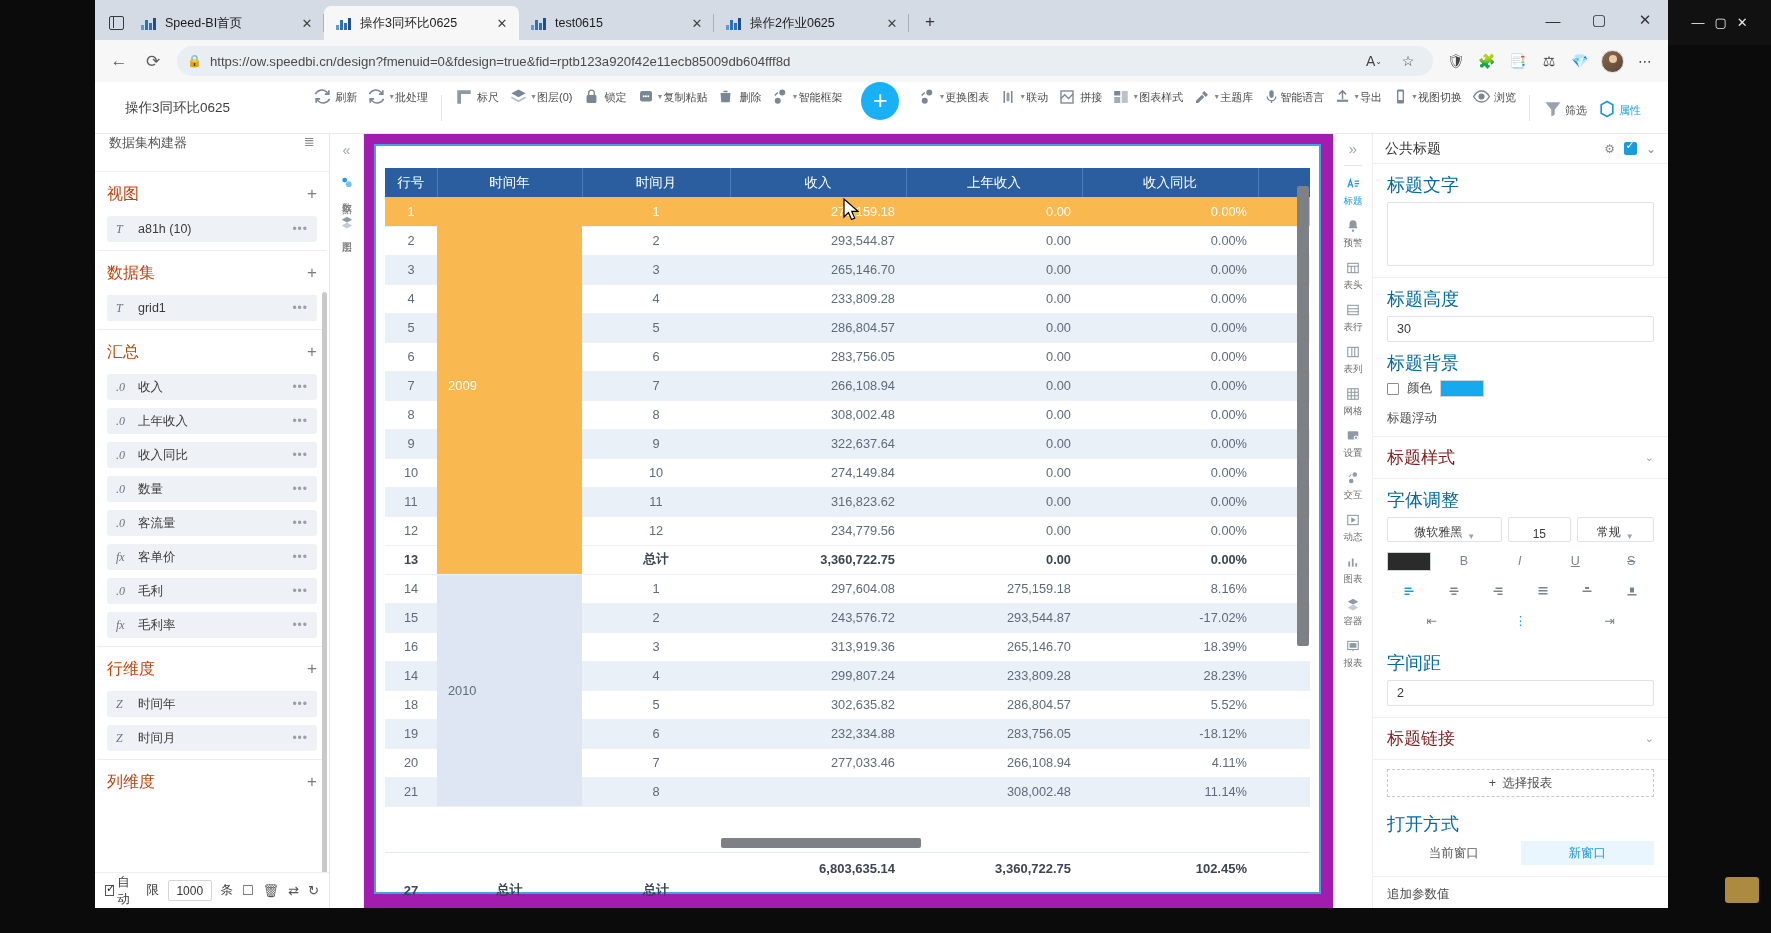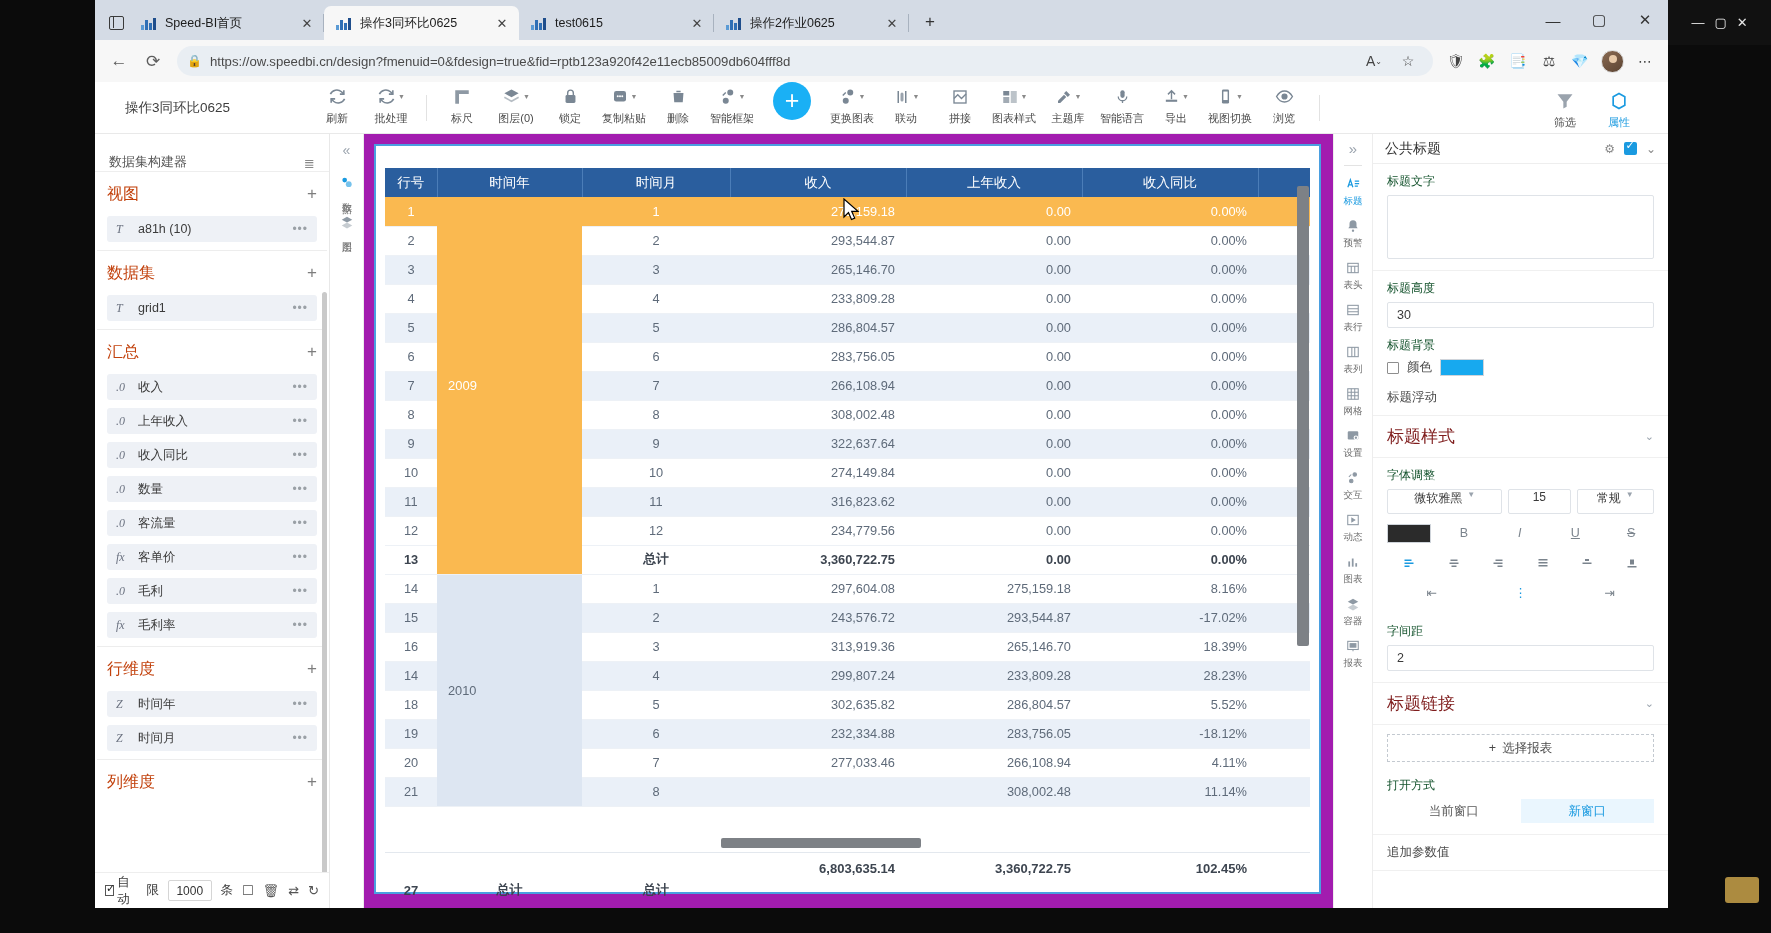--- a/index.html
+++ b/index.html
@@ -68,40 +68,40 @@
       width:8px;height:8px;border-radius:50%;background:#e8c9a8;}
 
   
   .app { position:absolute; left:0; top:82px; width:1573px; height:826px; background:#fff; }
 
   
   .toolbar { position:relative; height:52px; background:#fff; border-bottom:1px solid #e9e9e9;
       display:flex; align-items:center; }
   .rpt-title { width:215px; padding-left:30px; font-size:13.5px; color:#3e3e3e; }
   .tb-items { display:flex; align-items:flex-start; height:52px; }
-  .tb { display:flex; flex-direction:column; align-items:center; justify-content:space-between;
+  .tb { display:flex; align-items:center; justify-content:space-between;
       min-width:54px; padding:3px 5px 0; cursor:default; }
   .tb .ico { height:24px; display:flex; align-items:center; justify-content:center; gap:2px; color:#7a8794; }
   .tb .lbl { font-size:11px; color:#4b4b4b; margin-top:2px; white-space:nowrap; }
   .caret { font-size:7px; color:#8a8a8a; }
   .plusbtn { width:38px; height:38px; border-radius:50%; background:#1ab0f5; color:#fff;
       display:flex; align-items:center; justify-content:center; font-size:25px; font-weight:300;
       margin:0 14px; line-height:1; }
   .tb-sep { width:1px; height:26px; background:#e2e2e2; margin:0 8px; align-self:center; }
   .tb-right { margin-left:auto; display:flex; align-items:flex-start; }
   .tb.on .lbl { color:#1a9ae0; }
   .tb.on .ico { color:#1a9ae0; }
 
   
   .work { position:relative; height:774px; display:flex; }
 
   
   .leftpanel { width:235px; background:#fff; border-right:1px solid #e8e8e8;
       display:flex; flex-direction:column; position:relative; }
-  .lp-head { height:38px; display:flex; align-items:flex-end; padding:0 14px;
+  .lp-head { height:38px; display:flex; align-items:flex-start; padding:0 14px;
       border-bottom:1px solid #eee; }
   .lp-head span { font-size:13px; color:#555; }
   .lp-head .mini { margin-left:auto; color:#888; font-size:13px; }
   .lp-scroll { flex:1; overflow:hidden; position:relative; padding-bottom:4px; }
   .sec { padding:0 12px; }
   .sec-head { display:flex; align-items:center; height:44px; }
   .sec-head .t { font-size:16px; color:#c2410c; }
   .sec-head .plus { margin-left:auto; font-size:17px; color:#7d7d7d; font-weight:300; }
   .field { height:26px; background:#eef1f6; border-radius:3px; display:flex; align-items:center;
       padding:0 9px; margin-bottom:8px; }
@@ -179,36 +179,36 @@
   .props { width:295px; background:#fff; display:flex; flex-direction:column; }
   .props-head { height:30px; display:flex; align-items:center; padding:0 12px;
       border-bottom:1px solid #eee;text-align:center; }
   .props-head .pt { font-size:14px; color:#333; }
   .props-head .acts { margin-left:auto; display:flex; align-items:center; gap:9px; }
   .props-head .acts .i { font-size:12px; color:#8a8a8a; }
   .chk-blue { width:13px;height:13px;background:#1a9ae0;border-radius:2px;position:relative;}
   .chk-blue:after{content:'✓';position:absolute;left:1.5px;top:-3px;color:#fff;font-size:11px;}
   .pbody { flex:1; overflow:hidden; padding:0 0 4px; }
   .pgroup { padding:9px 14px 11px; border-bottom:1px solid #f0f0f0; }
-  .plabel { font-size:12px; color:#14532d; margin-bottom:5px; }
+  .plabel { font-size:18px; color:#0369a1; margin-bottom:5px; }
   .ptextarea { width:100%; height:64px; border:1px solid #dfe3e8; border-radius:2px; background:#fff; }
   .pinput { width:100%; height:26px; border:1px solid #dfe3e8; border-radius:2px; background:#fff;
       display:flex; align-items:center; padding:0 9px; font-size:12.5px; color:#3a3a3a; }
   .rowline { display:flex; align-items:center; gap:8px; margin-top:3px; }
   .sqbox { width:12px;height:12px;border:1px solid #8e8e8e;background:#fff;border-radius:1px;}
   .swatch { width:44px;height:17px;background:#17a9ef;border:1px solid #cfd4da; }
   .toggle { width:38px;height:18px;border-radius:9px;background:#d8dce1;position:relative; }
   .toggle:after{content:'';position:absolute;left:2px;top:2px;width:14px;height:14px;border-radius:50%;background:#fff;}
   .toggle.on { background:#1ab0f5; }
   .toggle.on:after{ left:auto; right:2px; }
   .acc-head { display:flex;align-items:center;padding:9px 14px; border-bottom:1px solid #f0f0f0;}
   .acc-head .at { font-size:17px; color:#7f1d1d; }
   .acc-head .chev { margin-left:auto; color:#9aa3ad; font-size:11px; }
   .selbox { height:25px; border:1px solid #dfe3e8; border-radius:2px; display:flex;
-      align-items:flex-start; justify-content:center; gap:5px; font-size:12px; color:#3a3a3a;
+      align-items:flex-end; justify-content:center; gap:5px; font-size:12px; color:#3a3a3a;
       background:#fff; }
   .fontrow { display:flex; gap:6px; margin-top:4px; }
   .fontrow .f1 { flex:1.5; } .fontrow .f2 { flex:0.8; } .fontrow .f3 { flex:1; }
   .colorblk { width:44px;height:19px;background:#2b2b2b;border:1px solid #cfd4da; }
   .styrow { display:flex; align-items:center; gap:0; margin-top:7px; }
   .sbtn { flex:1; height:22px; display:flex; align-items:center; justify-content:center;
       font-size:12.5px; color:#7b848d; }
   .sbtn.blue { color:#1a9ae0; }
   .dashbtn { height:28px; border:1px dashed #c3c9d0; display:flex; align-items:center;
       justify-content:center; gap:6px; font-size:12.5px; color:#4a4a4a; background:#fff; }

